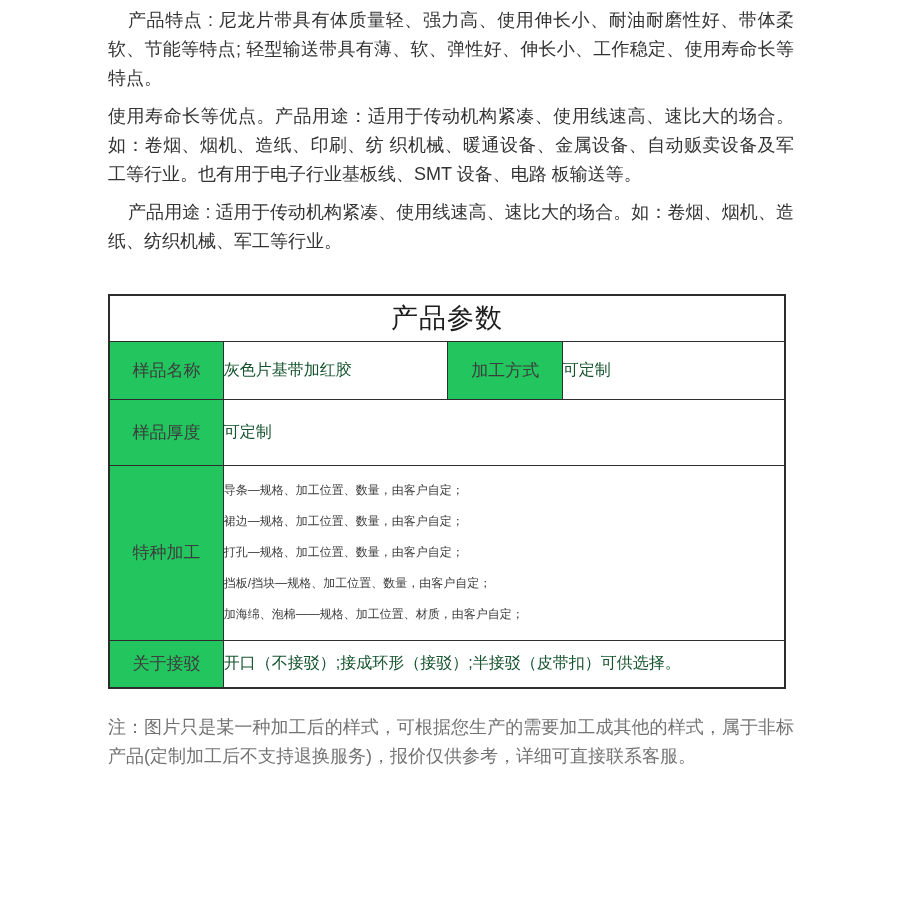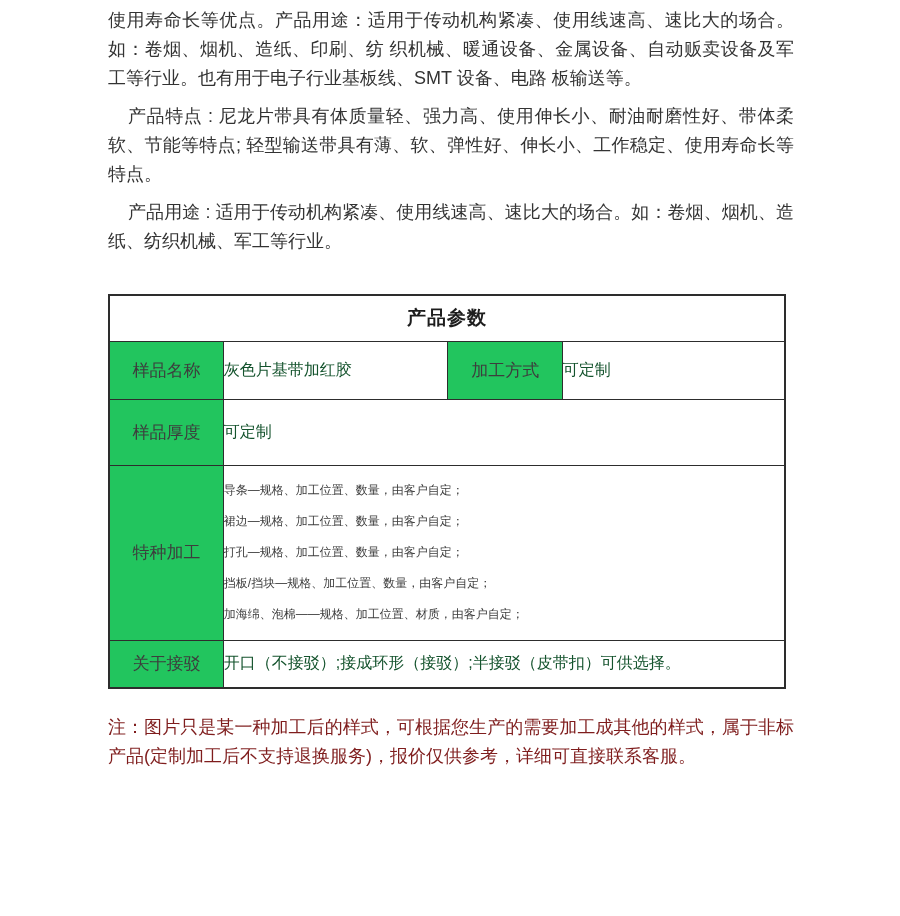--- a/index.html
+++ b/index.html
@@ -32,22 +32,22 @@
     table-layout: fixed;
     border: 2px solid #2d2d2d;
   }
   table.param-table td, table.param-table th {
     border: 1px solid #2d2d2d;
     padding: 0;
     overflow: hidden;
   }
   th.tbl-title {
     height: 46px;
-    font-size: 19px;
-    font-weight: bold;
+    font-size: 27px;
+    font-weight: normal;
     color: #1d1d1d;
     text-align: center;
     background: #ffffff;
     letter-spacing: 1px;
   }
   td.lbl {
     background: #22c55e;
     text-align: center;
     font-size: 17px;
     color: #3d3d3d;
@@ -68,35 +68,35 @@
     font-size: 12px;
     color: #3c3c3c;
     padding: 9px 6px 9px 14px;
   }
   td.lines-cell .proc-line { line-height: 31px; }
 
   .note {
     margin-top: 24px;
     font-size: 18px;
     line-height: 29px;
-    color: #7f1d1d;
+    color: #737373;
     text-align: justify;
   }
   .c1 { width: 114px; }
   .c2 { width: 224px; }
   .c3 { width: 114px; }
   .c4 { width: 222px; }
 </style>
 </head>
 <body>
 
 <div class="doc">
 
+  <p class="body-para indent">产品特点 : 尼龙片带具有体质量轻、强力高、使用伸长小、耐油耐磨性好、带体柔软、节能等特点; 轻型输送带具有薄、软、弹性好、伸长小、工作稳定、使用寿命长等特点。</p>
   <p class="body-para">使用寿命长等优点。产品用途：适用于传动机构紧凑、使用线速高、速比大的场合。如：卷烟、烟机、造纸、印刷、纺 织机械、暖通设备、金属设备、自动贩卖设备及军工等行业。也有用于电子行业基板线、SMT 设备、电路 板输送等。</p>
-  <p class="body-para indent">产品特点 : 尼龙片带具有体质量轻、强力高、使用伸长小、耐油耐磨性好、带体柔软、节能等特点; 轻型输送带具有薄、软、弹性好、伸长小、工作稳定、使用寿命长等特点。</p>
   <p class="body-para indent">产品用途 : 适用于传动机构紧凑、使用线速高、速比大的场合。如：卷烟、烟机、造纸、纺织机械、军工等行业。</p>
 
   <table class="param-table">
     <colgroup>
       <col class="c1">
         <col class="c2">
         <col class="c3">
         <col class="c4">
     </colgroup>
     <tbody>

